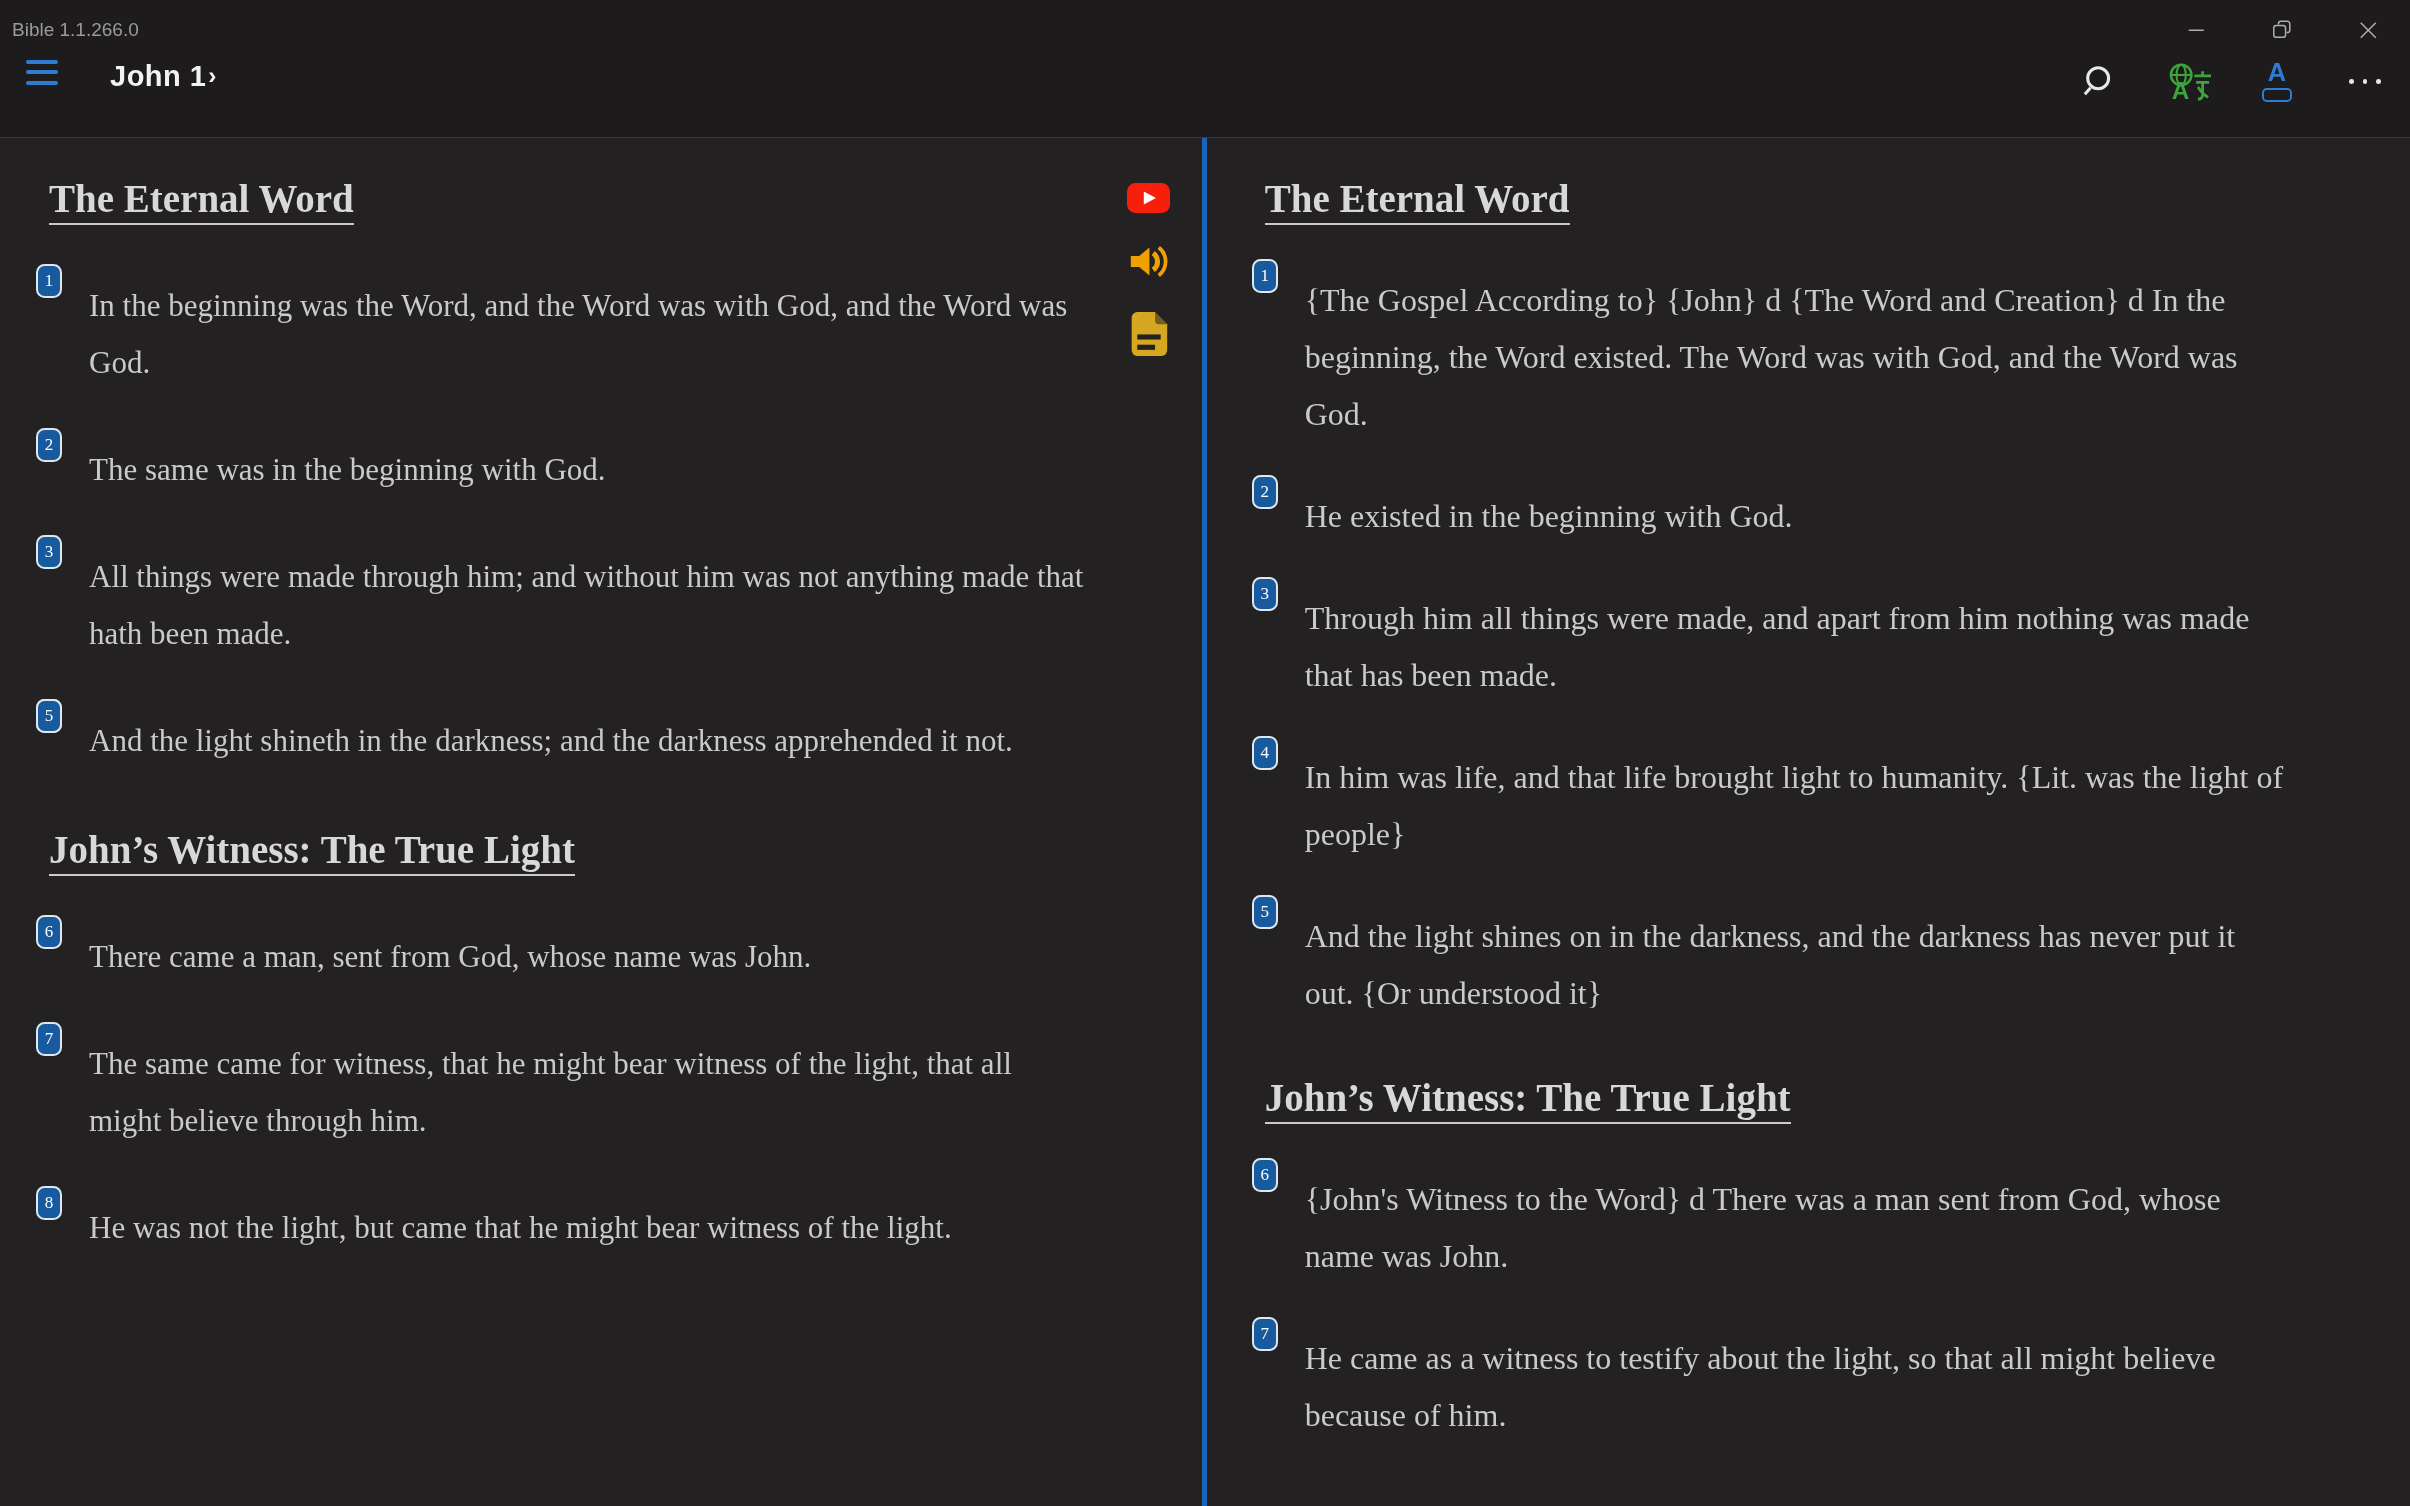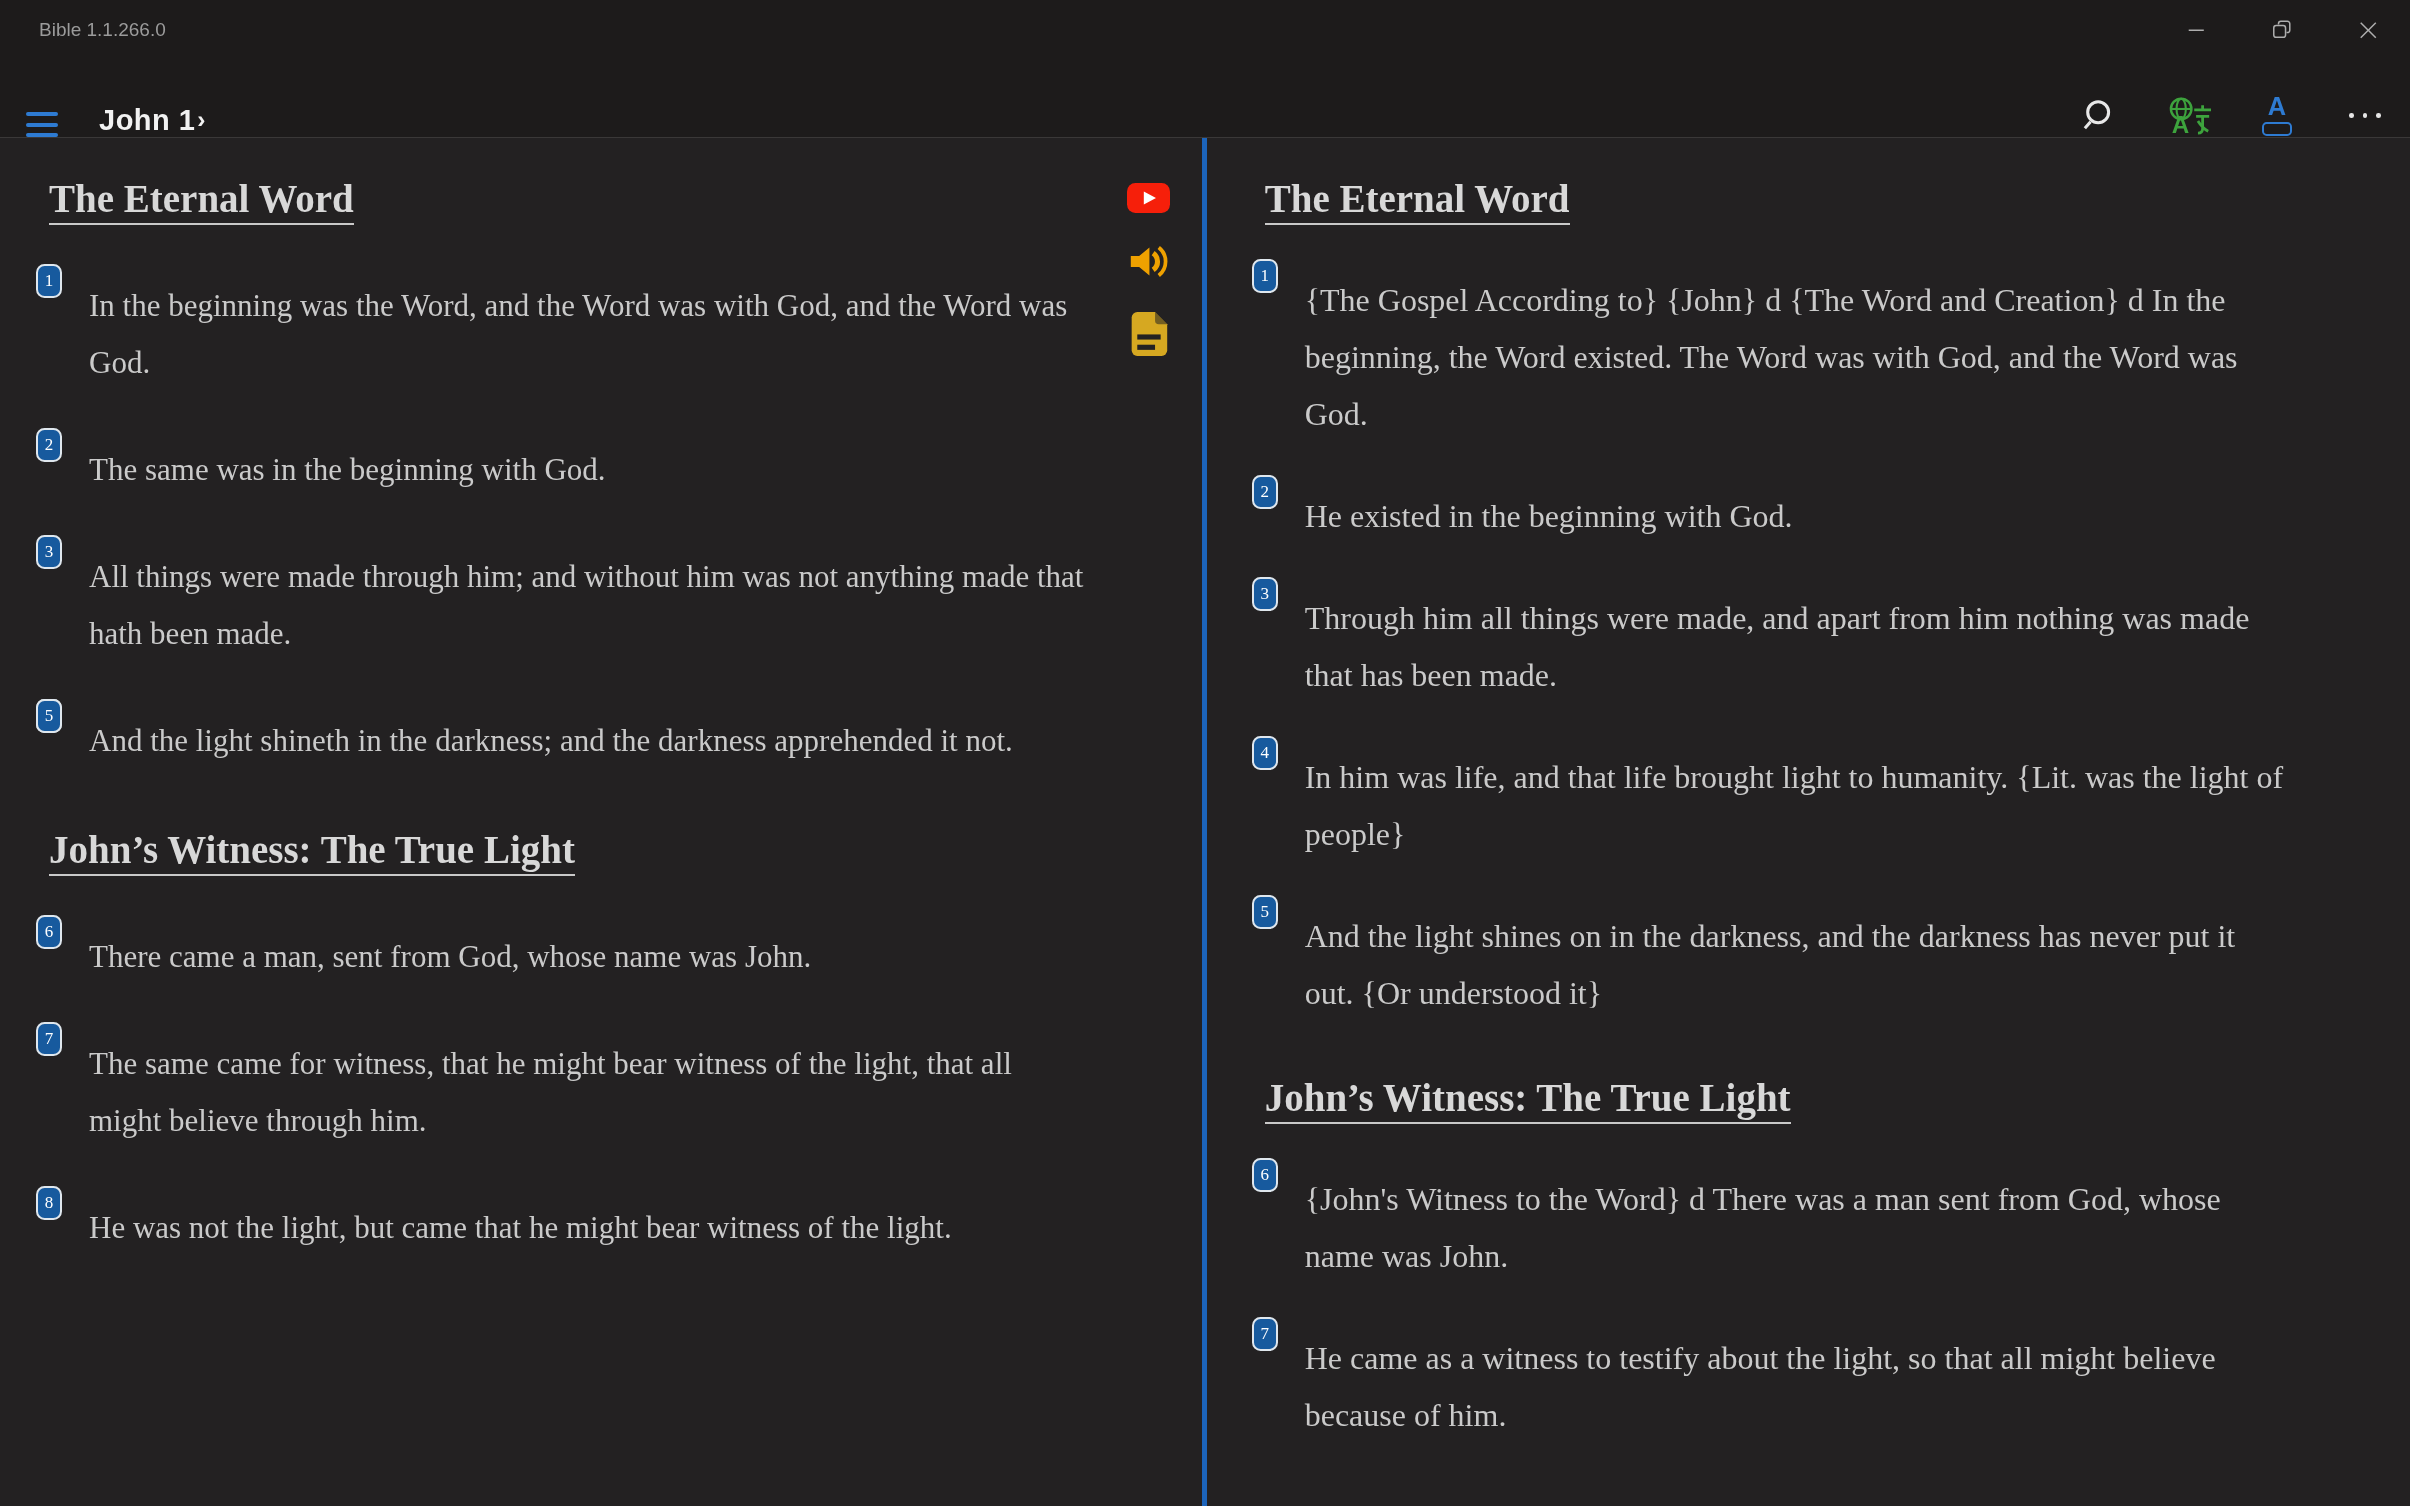--- a/index.html
+++ b/index.html
@@ -1,28 +1,28 @@
 <!DOCTYPE html>
 <html style="font-size:15px"><head>
 <meta charset="utf-8">
 <style>
   * { margin:0; padding:0; box-sizing:border-box; }
   html,body { width:2411px; height:1507px; overflow:hidden; }
   body { background:#232122; font-family:"Liberation Sans", sans-serif; }
 
   
   .titlebar { height:60px; background:#1d1b1b; display:flex; align-items:center; }
-  .window-title { margin-left:39px; font-size:19px; color:#9b9b9b; flex:0 0 auto; }
+  .window-title { margin-left:12px; font-size:19px; color:#9b9b9b; flex:0 0 auto; }
   .titlebar-spacer { flex:1; }
   .win-controls { display:flex; height:60px; }
   .win-btn { width:86px; height:60px; display:grid; place-items:center; background:transparent; border:none; cursor:pointer; }
   .win-btn svg { stroke:#aeaeae; fill:none; stroke-width:1.6; }
 
   
-  .appbar { height:77px; background:#1d1b1b; display:flex; align-items:flex-end; }
+  .appbar { height:77px; background:#1d1b1b; display:flex; align-items:flex-start;gap:11px; }
   .hamburger { margin-left:26px; width:32px; display:flex; flex-direction:column; gap:6.6px; background:none; border:none; cursor:pointer; }
   .hamburger i { display:block; height:3.8px; border-radius:1.9px; background:#2e7bd2; }
   .chapter-title { margin-left:41px; display:flex; align-items:center; background:none; border:none; cursor:pointer; }
   .chapter-title .book { color:#f2f2f2; font-size:29px; font-weight:bold; letter-spacing:0.5px; }
   .chapter-title .chev { color:#f2f2f2; font-size:24.5px; font-weight:bold; margin-left:1.9px; line-height:1; }
   .appbar-spacer { flex:1; }
   .appbar-actions { display:flex; align-items:center; gap:45px; margin-right:24.5px; }
   .icon-btn { width:43px; height:43px; display:grid; place-items:center; background:none; border:none; cursor:pointer; }
   .dots { display:flex; gap:8.5px; }
   .dots i { width:4.7px; height:4.7px; border-radius:50%; background:#e6e6e6; }

